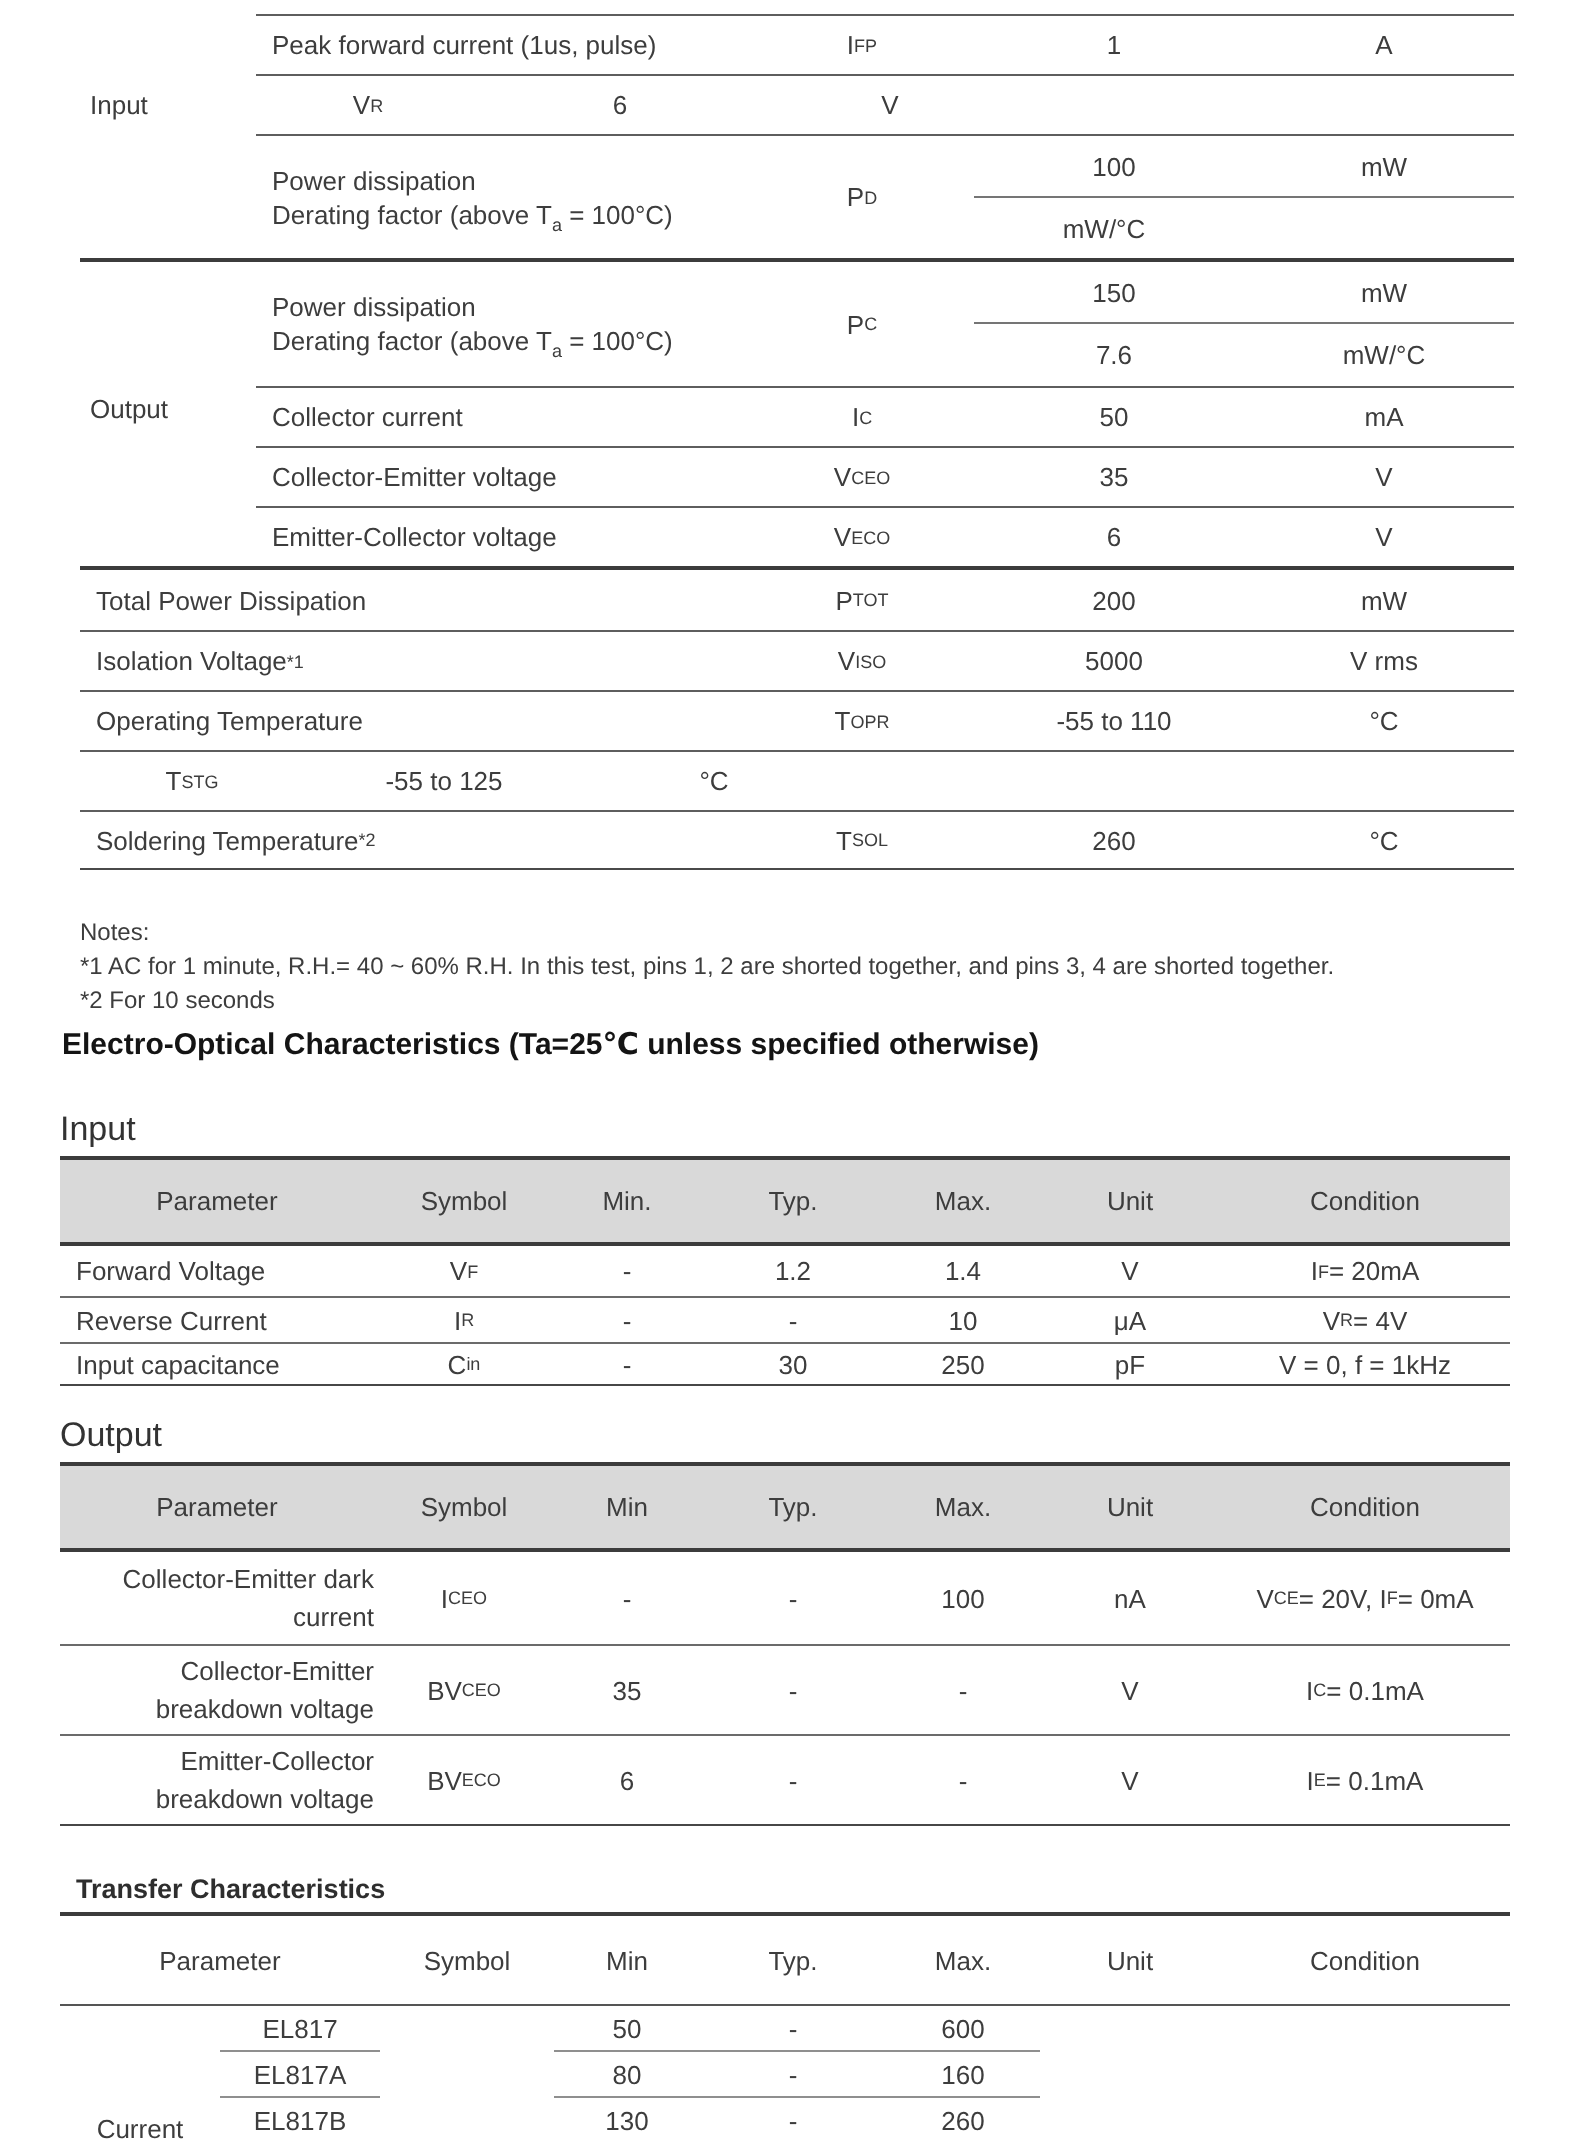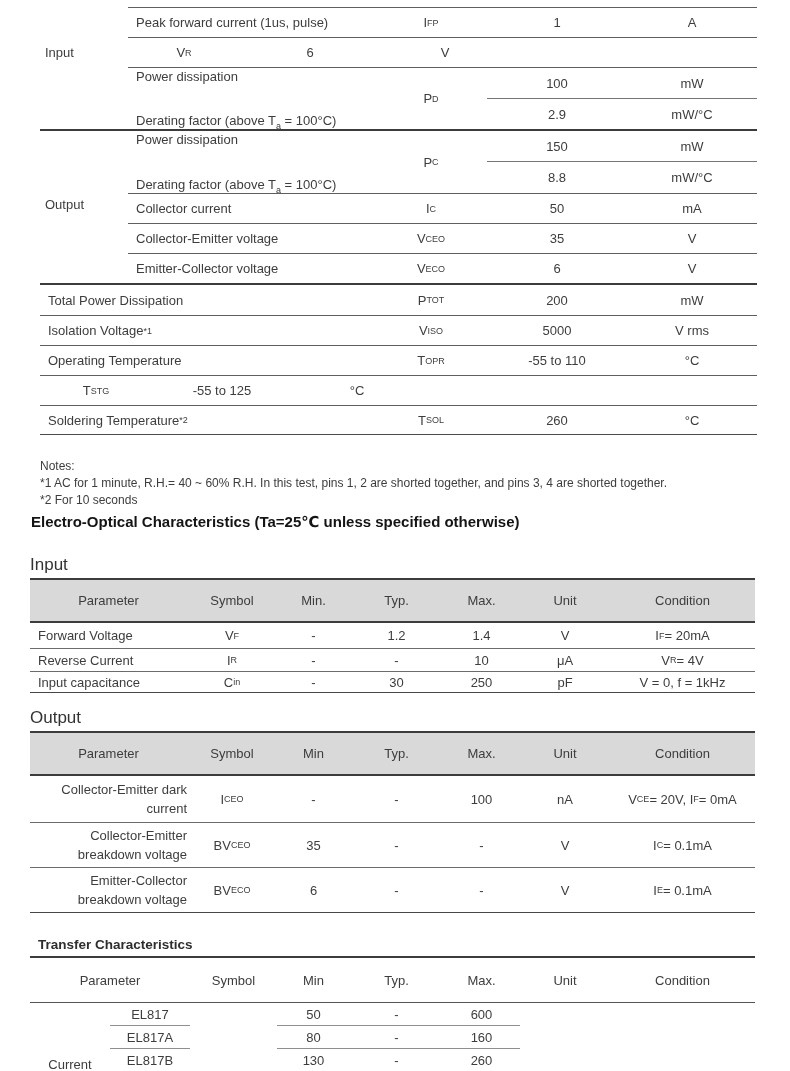--- a/index.html
+++ b/index.html
@@ -22,21 +22,21 @@
   .inner{margin-left:88px;border-top:1px solid #5e5e5e}
   .inner.nt,.full.nt{border-top:none}
   .full{border-top:1px solid #5e5e5e}
   .hr-heavy{border-top:2px solid #3c3c3c;height:0}
   .mr-end{border-bottom:1.5px solid #4a4a4a}
   .c-param{width:247px}
   .full .c-param{width:335px}
   .c-sym{width:112px}
   .c-val{width:140px}
   .c-unit{width:130px}
-  .c-param.two{flex-direction:column;align-items:flex-start;justify-content:space-between;line-height:17px}
+  .c-param.two{flex-direction:column;align-items:flex-start;justify-content:center;line-height:17px}
   .vu{width:270px;display:flex;flex-direction:column}
   .vu-row{display:flex;height:30px}
   .vu-row.second{height:31px;border-top:1px solid #757575}
   .vu .c-val{width:140px}
   .vu .c-unit{width:130px}
 
   
   .notes{position:absolute;left:40px;top:458px;font-size:12px;line-height:17px;color:#3d3d3d}
 
   
@@ -111,21 +111,20 @@
       <div class="cell c-sym">
           <span>P</span>
           <sub>D</sub>
         </div>
       <div class="vu">
         <div class="vu-row">
           <div class="cell c-val">100</div>
           <div class="cell c-unit">mW</div>
         </div>
         <div class="vu-row second">
-          <div class="cell c-val">2.9</div>
           <div class="cell c-unit">mW/°C</div>
         </div>
       </div>
     </div>
 
     <div class="hr-heavy"></div>
 
     <div class="mr-row row-dbl inner nt">
       <div class="cell left c-param two">
         <div>Power dissipation</div>
@@ -134,21 +133,21 @@
       <div class="cell c-sym">
           <span>P</span>
           <sub>C</sub>
         </div>
       <div class="vu">
         <div class="vu-row">
           <div class="cell c-val">150</div>
           <div class="cell c-unit">mW</div>
         </div>
         <div class="vu-row second">
-          <div class="cell c-val">8.8</div>
+          <div class="cell c-val">7.6</div>
           <div class="cell c-unit">mW/°C</div>
         </div>
       </div>
     </div>
 
     <div class="mr-row row-std inner">
       <div class="cell left c-param">Collector current</div>
       <div class="cell c-sym">
           <span>I</span>
           <sub>C</sub>

